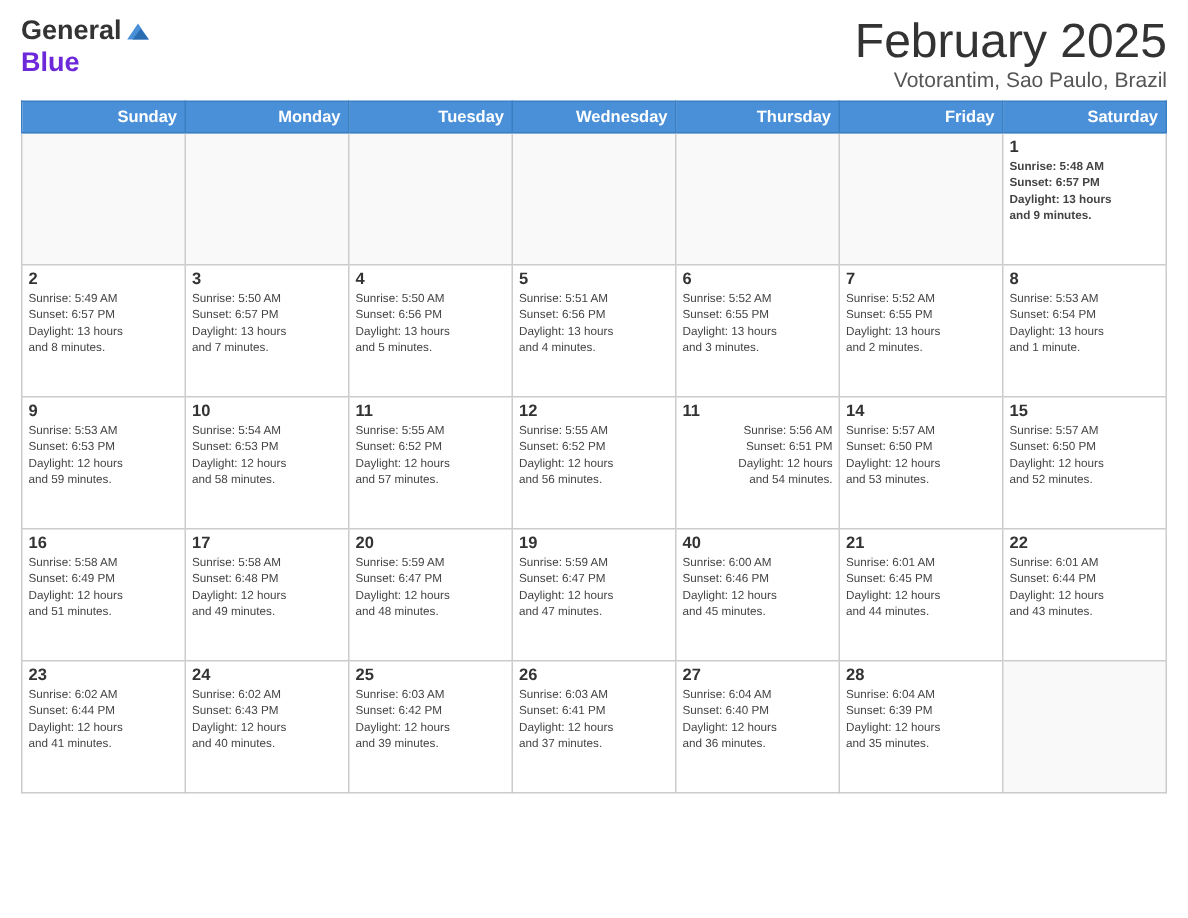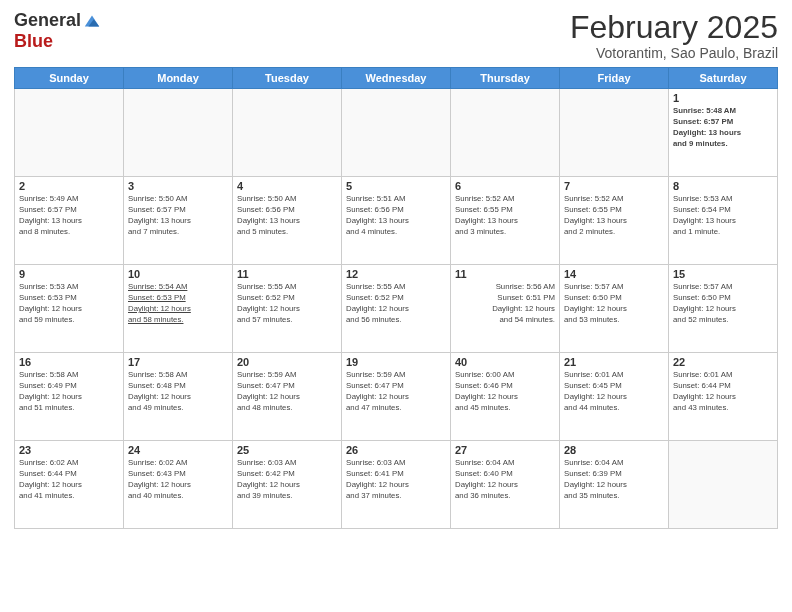--- a/index.html
+++ b/index.html
@@ -32,21 +32,21 @@
       align-items: center;
     }
     .logo-general {
       font-size: 18px;
       font-weight: bold;
       color: #333;
     }
     .logo-blue {
       font-size: 18px;
       font-weight: bold;
-      color: #b91c1c;
+      color: #6d28d9;
     }
     .logo-icon {
       width: 18px;
       height: 18px;
       margin-left: 2px;
     }
     .title-block {
       text-align: right;
     }
     .month-title {
@@ -63,21 +63,21 @@
       width: 100%;
       border-collapse: collapse;
       table-layout: fixed;
     }
     .calendar th {
       background: #4a90d9;
       color: #fff;
       font-size: 11px;
       font-weight: bold;
       padding: 4px 5px;
-      text-align: center;
+      text-align: right;
       border: 1px solid #3a7fc1;
     }
     .calendar td {
       border: 1px solid #ccc;
       vertical-align: top;
       padding: 3px 4px;
       font-size: 8.5px;
       color: #333;
       height: 88px;
       background: #fff;
@@ -200,21 +200,21 @@
         <tr>
           <td>
             <div class="day-number">9</div>
             <div class="day-info" style="white-space: pre-line;">Sunrise: 5:53 AM
 Sunset: 6:53 PM
 Daylight: 12 hours
 and 59 minutes.</div>
           </td>
           <td>
             <div class="day-number">10</div>
-            <div class="day-info" style="white-space: pre-line; text-decoration: underline;">Sunrise: 5:54 AM
+            <div class="day-info" style="white-space: pre-line;">Sunrise: 5:54 AM
 Sunset: 6:53 PM
 Daylight: 12 hours
 and 58 minutes.</div>
           </td>
           <td>
             <div class="day-number">11</div>
             <div class="day-info" style="white-space: pre-line;">Sunrise: 5:55 AM
 Sunset: 6:52 PM
 Daylight: 12 hours
 and 57 minutes.</div>

